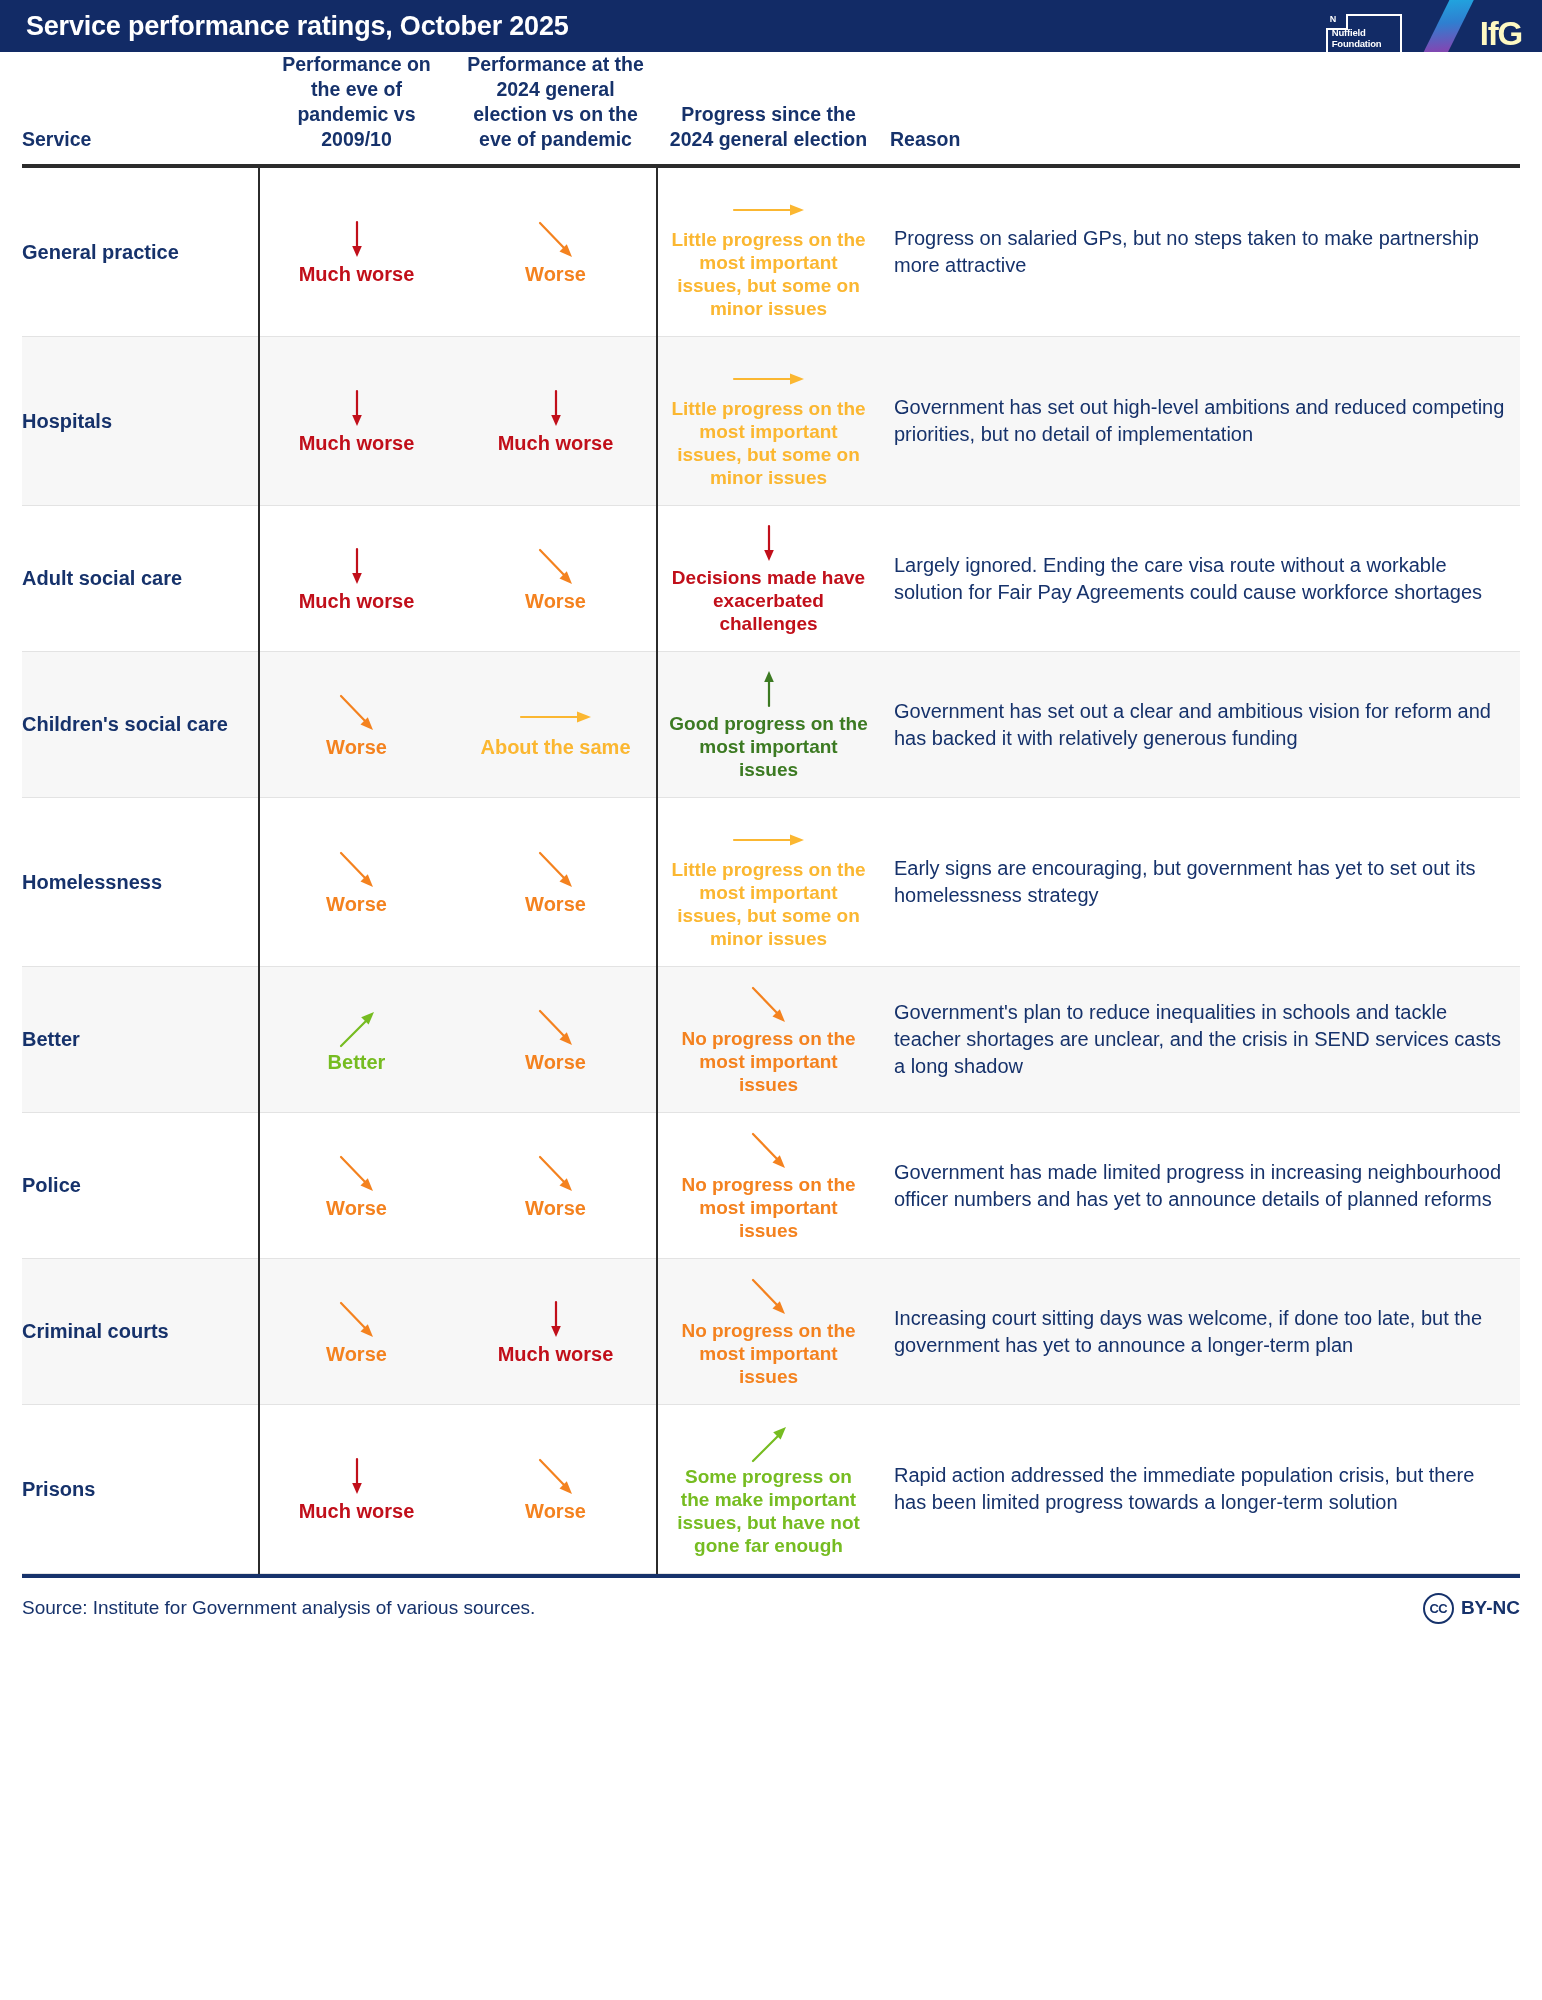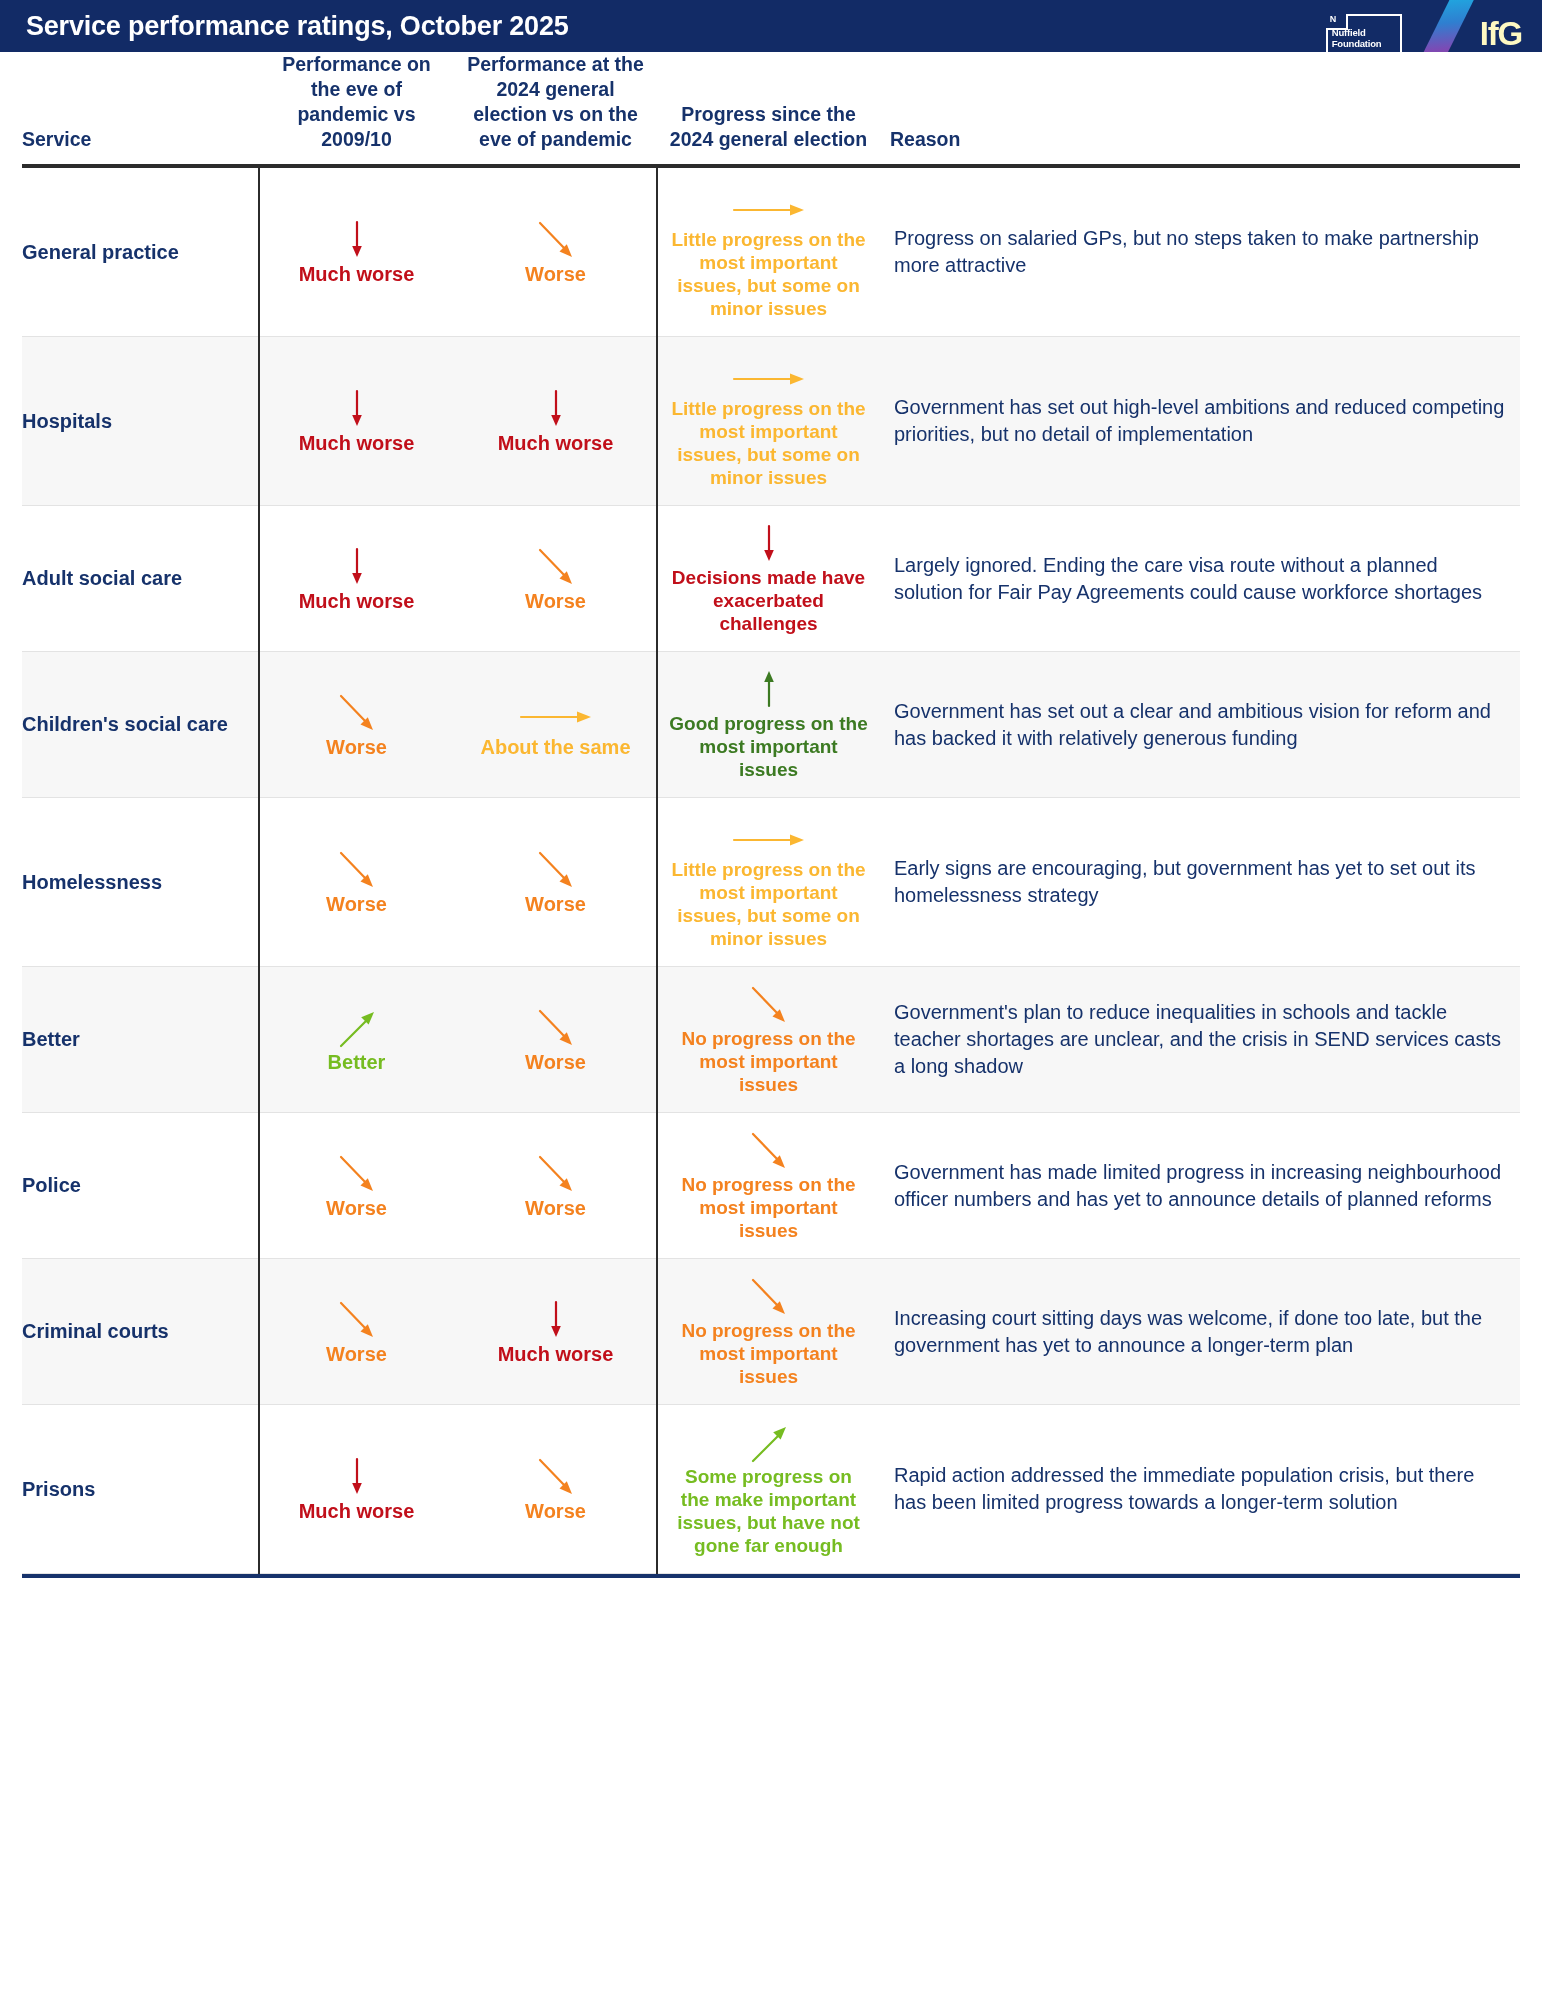--- a/index.html
+++ b/index.html
@@ -332,21 +332,21 @@
                 </svg></span>
               <span class="rating-label">Worse</span>
             </td>
             <td class="prog-cell" style="color: rgb(193, 15, 26);">
               <span class="arrow-holder"><svg width="40" height="42" viewBox="0 0 40 42" aria-hidden="true">
                   <line x1="20" y1="4" x2="20" y2="31" stroke="#c10f1a" fill="none" stroke-width="2.2" stroke-linecap="round"></line>
                   <polygon points="20,39 15.2,28 24.8,28" fill="#c10f1a"></polygon>
                 </svg></span>
               <span class="rating-label">Decisions made have exacerbated challenges</span>
             </td>
-            <td class="reason-cell">Largely ignored. Ending the care visa route without a planned solution for Fair Pay Agreements could cause workforce shortages</td>
+            <td class="reason-cell">Largely ignored. Ending the care visa route without a workable solution for Fair Pay Agreements could cause workforce shortages</td>
           </tr>
           <tr class="shade">
             <td class="service-cell">Children's social care</td>
             <td class="rating-cell" style="color: rgb(244, 130, 31);">
               <span class="arrow-holder"><svg width="58" height="46" viewBox="0 0 58 46" aria-hidden="true">
                   <line x1="13" y1="5" x2="39" y2="32" stroke="#f4821f" fill="none" stroke-width="2.2" stroke-linecap="round"></line>
                   <polygon points="45,39 32.5,33.5 39.8,26.2" fill="#f4821f"></polygon>
                 </svg></span>
               <span class="rating-label">Worse</span>
             </td>
@@ -489,14 +489,21 @@
                 </svg></span>
               <span class="rating-label">Some progress on the make important issues, but have not gone far enough</span>
             </td>
             <td class="reason-cell">Rapid action addressed the immediate population crisis, but there has been limited progress towards a longer-term solution</td>
           </tr>
         </tbody>
     </table>
   </div>
 
   <div id="footer-rule"></div>
+  <div id="footer">
+    <div id="source-text">Source: Institute for Government analysis of various sources.</div>
+    <div id="cc-block">
+      <div class="cc-circle">CC</div>
+      <div id="cc-label">BY-NC</div>
+    </div>
+  </div>
 
 </div>
 
 </body></html>

